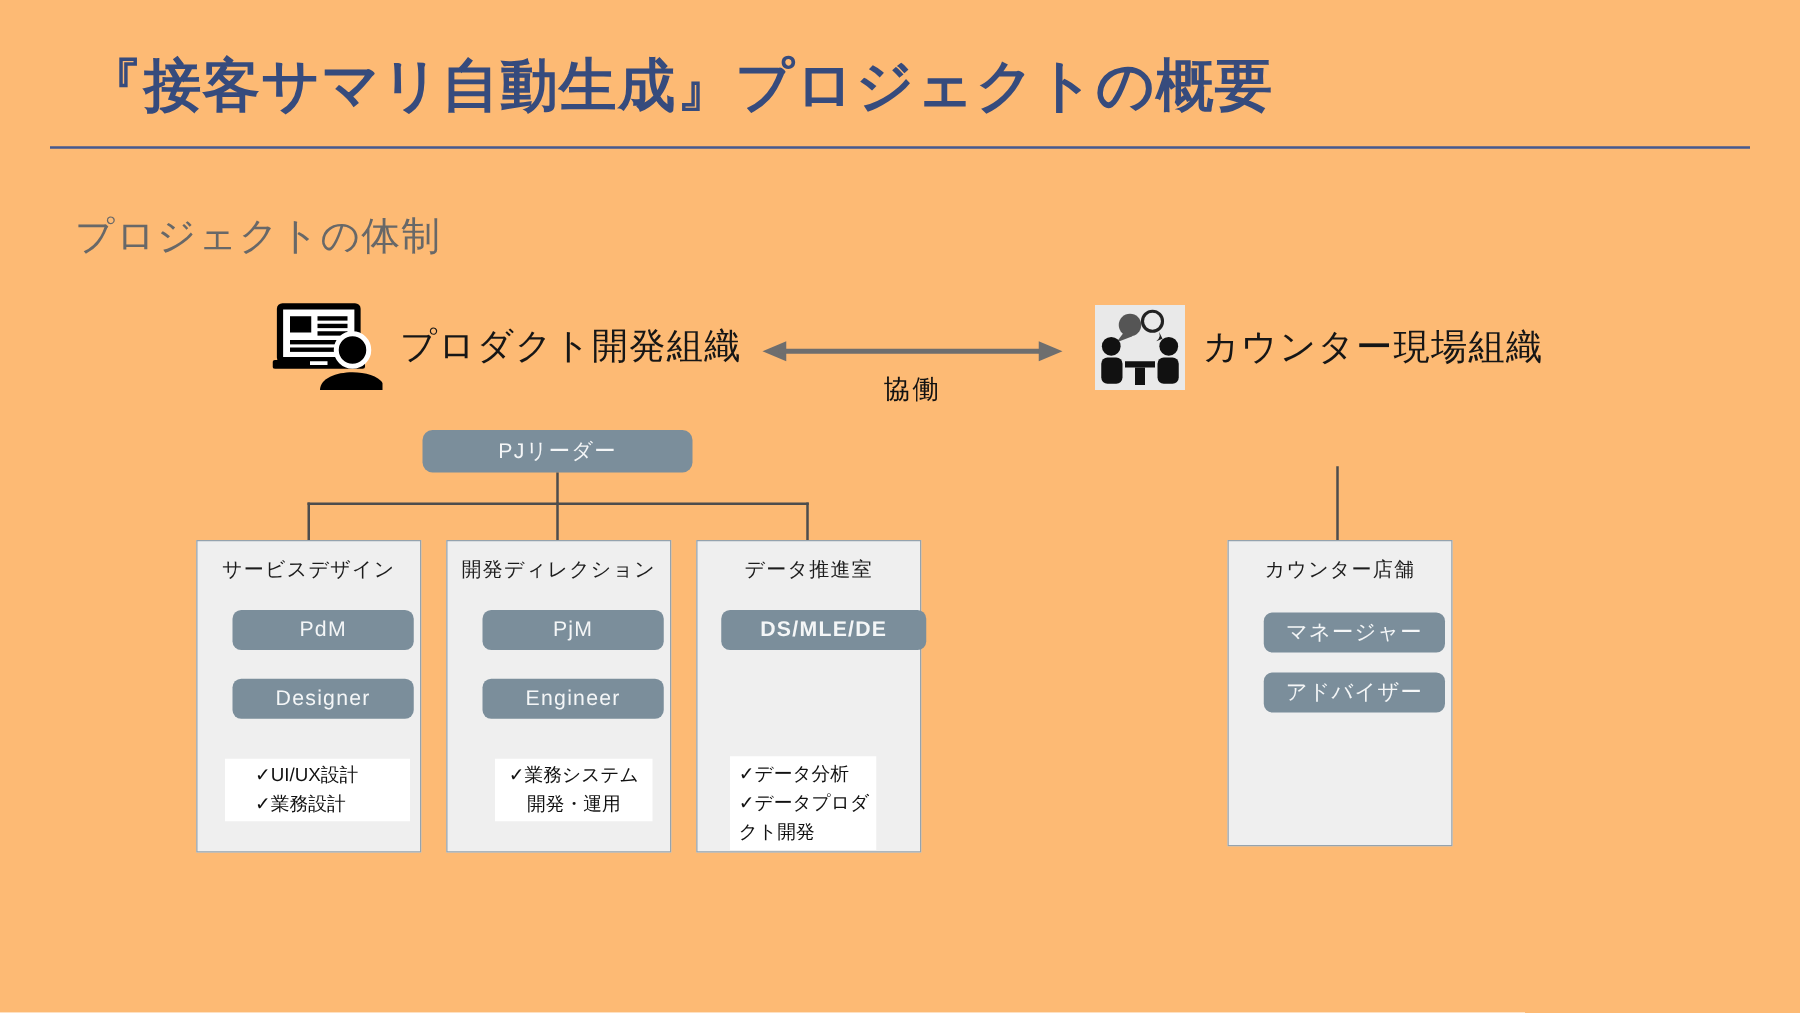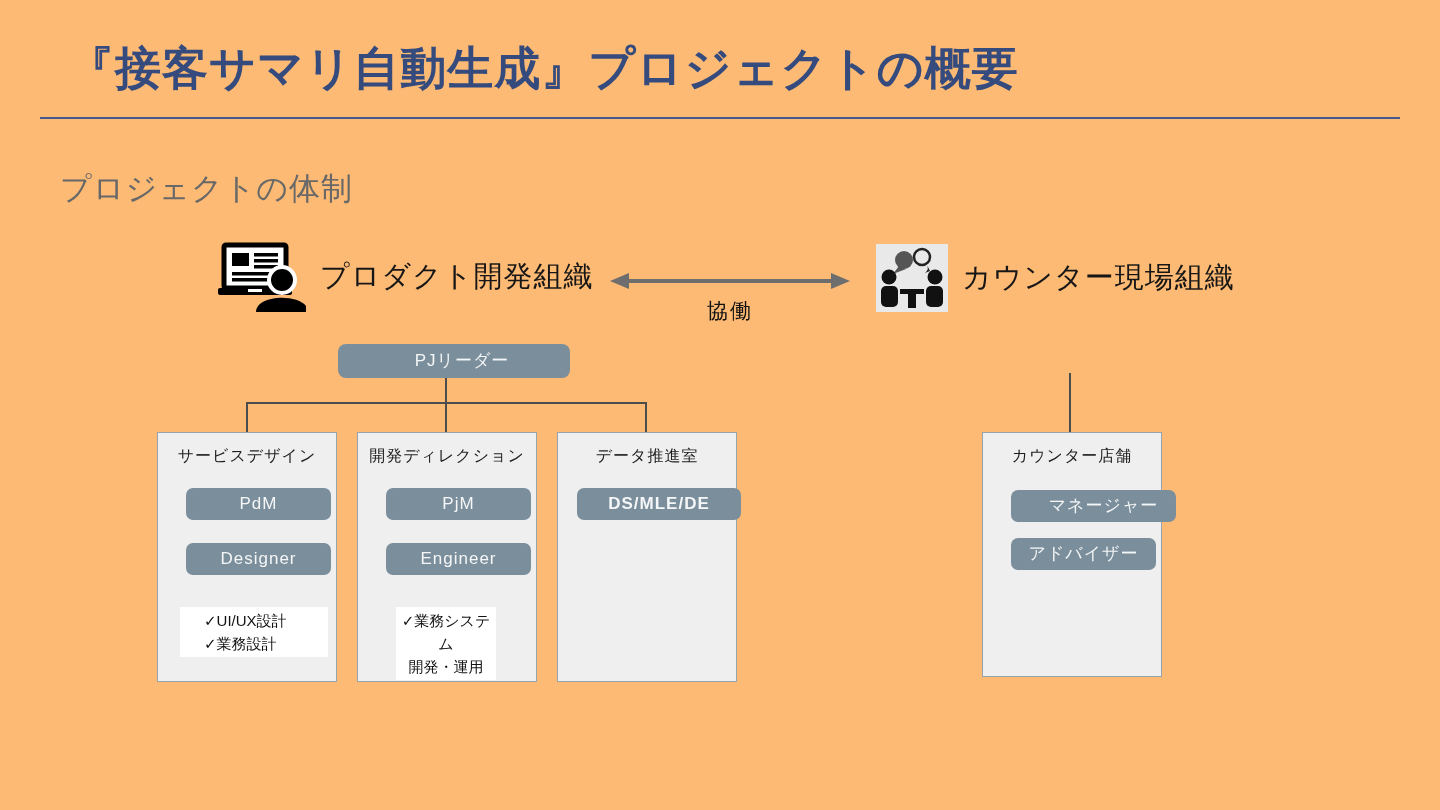--- a/index.html
+++ b/index.html
@@ -24,42 +24,42 @@
   .collab-arrow .shaft{position:absolute;left:13px;right:13px;top:6px;height:4px;background:#6e6e6e;}
   .collab-arrow .head{position:absolute;width:0;height:0;border-top:8px solid transparent;border-bottom:8px solid transparent;}
   .collab-arrow .head.l{left:0;top:0;border-right:19px solid #6e6e6e;}
   .collab-arrow .head.r{right:0;top:0;border-left:19px solid #6e6e6e;}
   .collab-label{position:absolute;left:610px;top:297px;width:240px;text-align:center;
     font-size:21px;color:#111111;letter-spacing:2px;}
 
   
   .leader-node{position:absolute;height:34px;width:216px;background:#7b8e9b;border-radius:8px;
     color:#f4f6f7;font-size:17px;text-align:center;line-height:34px;letter-spacing:1px;}
-  .leader-node.left{left:338px;top:344px;padding-left:16px;}
+  .leader-node.left{left:338px;top:344px;}
   .leader-node.right{left:962px;top:340px;}
 
   
   .conn{position:absolute;background:#4d4d4d;}
 
   
   .dept{position:absolute;top:432px;width:180px;height:250px;background:#efefef;
     border:1px solid #95a3ae;box-sizing:border-box;}
   .dept.right-side{height:245px;}
   .dept-title{position:absolute;top:13px;left:0;width:100%;text-align:center;
     font-size:16px;color:#1c1c1c;letter-spacing:1px;white-space:nowrap;}
   .role-btn{position:absolute;left:28px;width:145px;height:32px;background:#7b8e9b;border-radius:7px;
     color:#f4f6f7;font-size:17px;text-align:center;line-height:32px;letter-spacing:1px;}
   .role-btn.r1{top:55px;}
   .role-btn.r2{top:110px;}
   .role-btn.wide{left:19px;width:164px;font-weight:bold;}
-  .role-btn.rs1{top:57px;padding-left:20px;}
+  .role-btn.rs1{top:57px;}
   .role-btn.rs2{top:105px;}
   .task-box{position:absolute;background:#ffffff;color:#111111;font-size:15px;line-height:23px;}
   .task-box.t1{left:22px;top:174px;width:124px;padding:2px 0 2px 24px;}
-  .task-box.t2{left:38px;top:174px;width:100px;padding:2px 0;text-align:center;}
+  .task-box.t2{left:38px;top:174px;width:126px;padding:2px 0;text-align:center;}
   .task-box.t3{left:26px;top:172px;width:110px;padding:3px 0 3px 7px;}
 </style>
 </head>
 <body>
 
 <div class="canvas">
 
   <div class="slide-title">『接客サマリ自動生成』プロジェクトの概要</div>
   <div class="title-rule"></div>
   <div class="section-heading">プロジェクトの体制</div>
@@ -134,20 +134,24 @@
     <div class="role-btn r2">Engineer</div>
     <div class="task-box t2">
       <div>✓業務システム</div>
       <div>開発・運用</div>
     </div>
   </div>
 
   <div class="dept" style="left:557px;">
     <div class="dept-title">データ推進室</div>
     <div class="role-btn r1 wide">DS/MLE/DE</div>
+    <div class="task-box t3">
+      <div>✓データ分析</div>
+      <div>✓データプロダクト開発</div>
+    </div>
   </div>
 
   <div class="dept right-side" style="left:982px;">
     <div class="dept-title">カウンター店舗</div>
     <div class="role-btn rs1">マネージャー</div>
     <div class="role-btn rs2">アドバイザー</div>
   </div>
 
 </div>
 

